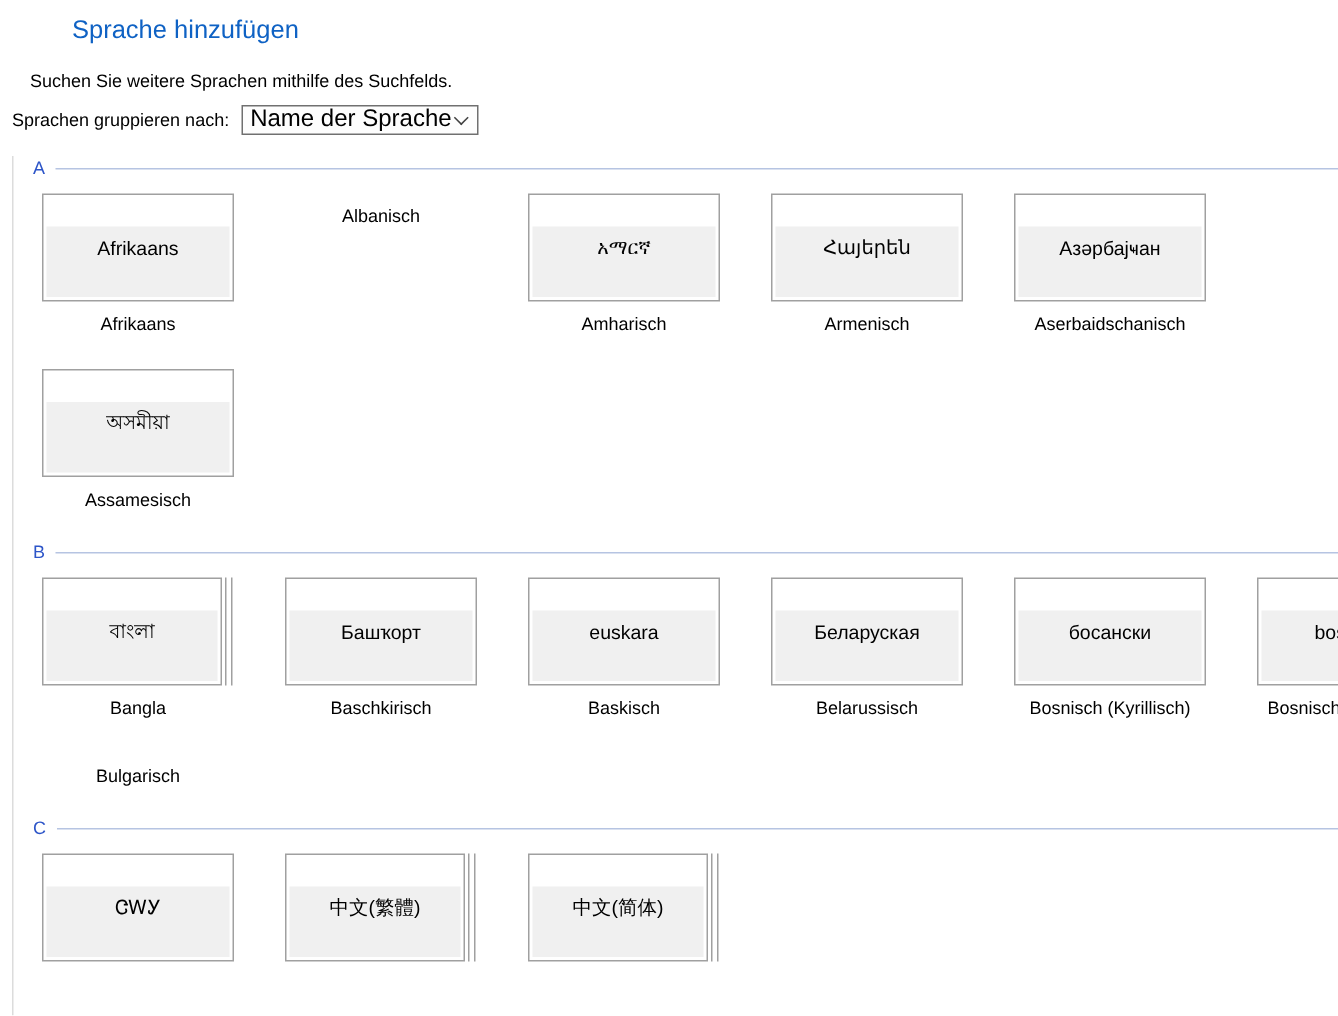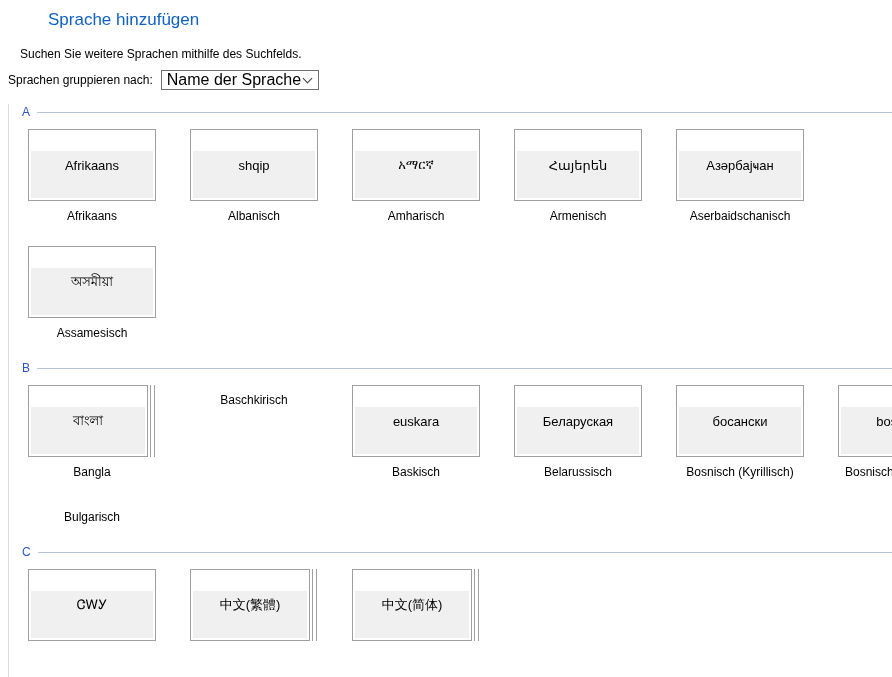--- a/index.html
+++ b/index.html
@@ -90,24 +90,20 @@
       </div>
       <div class="tile-row">
         <div class="tile-cell">
           <div class="tile">
             <div class="band"></div>
             <div class="native">Afrikaans</div>
           </div>
           <div class="tile-label">Afrikaans</div>
         </div>
         <div class="tile-cell">
-          <div class="tile">
-            <div class="band"></div>
-            <div class="native">shqip</div>
-          </div>
           <div class="tile-label">Albanisch</div>
         </div>
         <div class="tile-cell">
           <div class="tile">
             <div class="band"></div>
             <div class="native">አማርኛ</div>
           </div>
           <div class="tile-label">Amharisch</div>
         </div>
         <div class="tile-cell">
@@ -144,20 +140,24 @@
         <div class="tile-cell">
           <div class="tile stacked">
             <div class="band"></div>
             <div class="native">বাংলা</div>
           </div>
           <div class="stack-line l1"></div>
           <div class="stack-line l2"></div>
           <div class="tile-label">Bangla</div>
         </div>
         <div class="tile-cell">
+          <div class="tile">
+            <div class="band"></div>
+            <div class="native">Башҡорт</div>
+          </div>
           <div class="tile-label">Baschkirisch</div>
         </div>
         <div class="tile-cell">
           <div class="tile">
             <div class="band"></div>
             <div class="native">euskara</div>
           </div>
           <div class="tile-label">Baskisch</div>
         </div>
         <div class="tile-cell">

